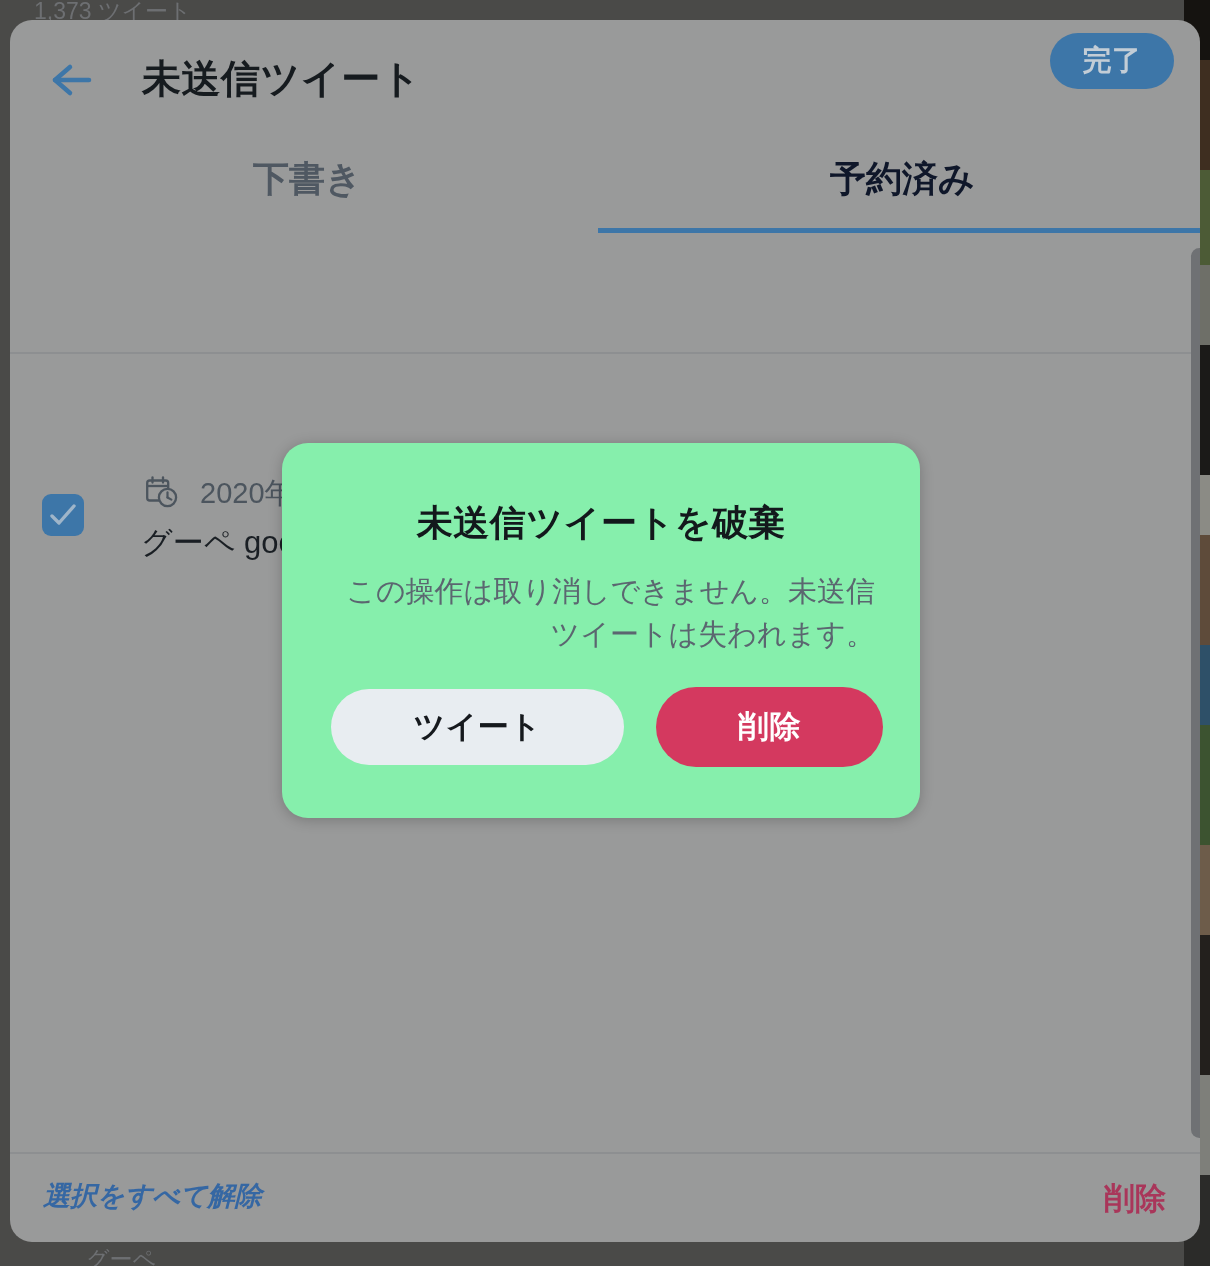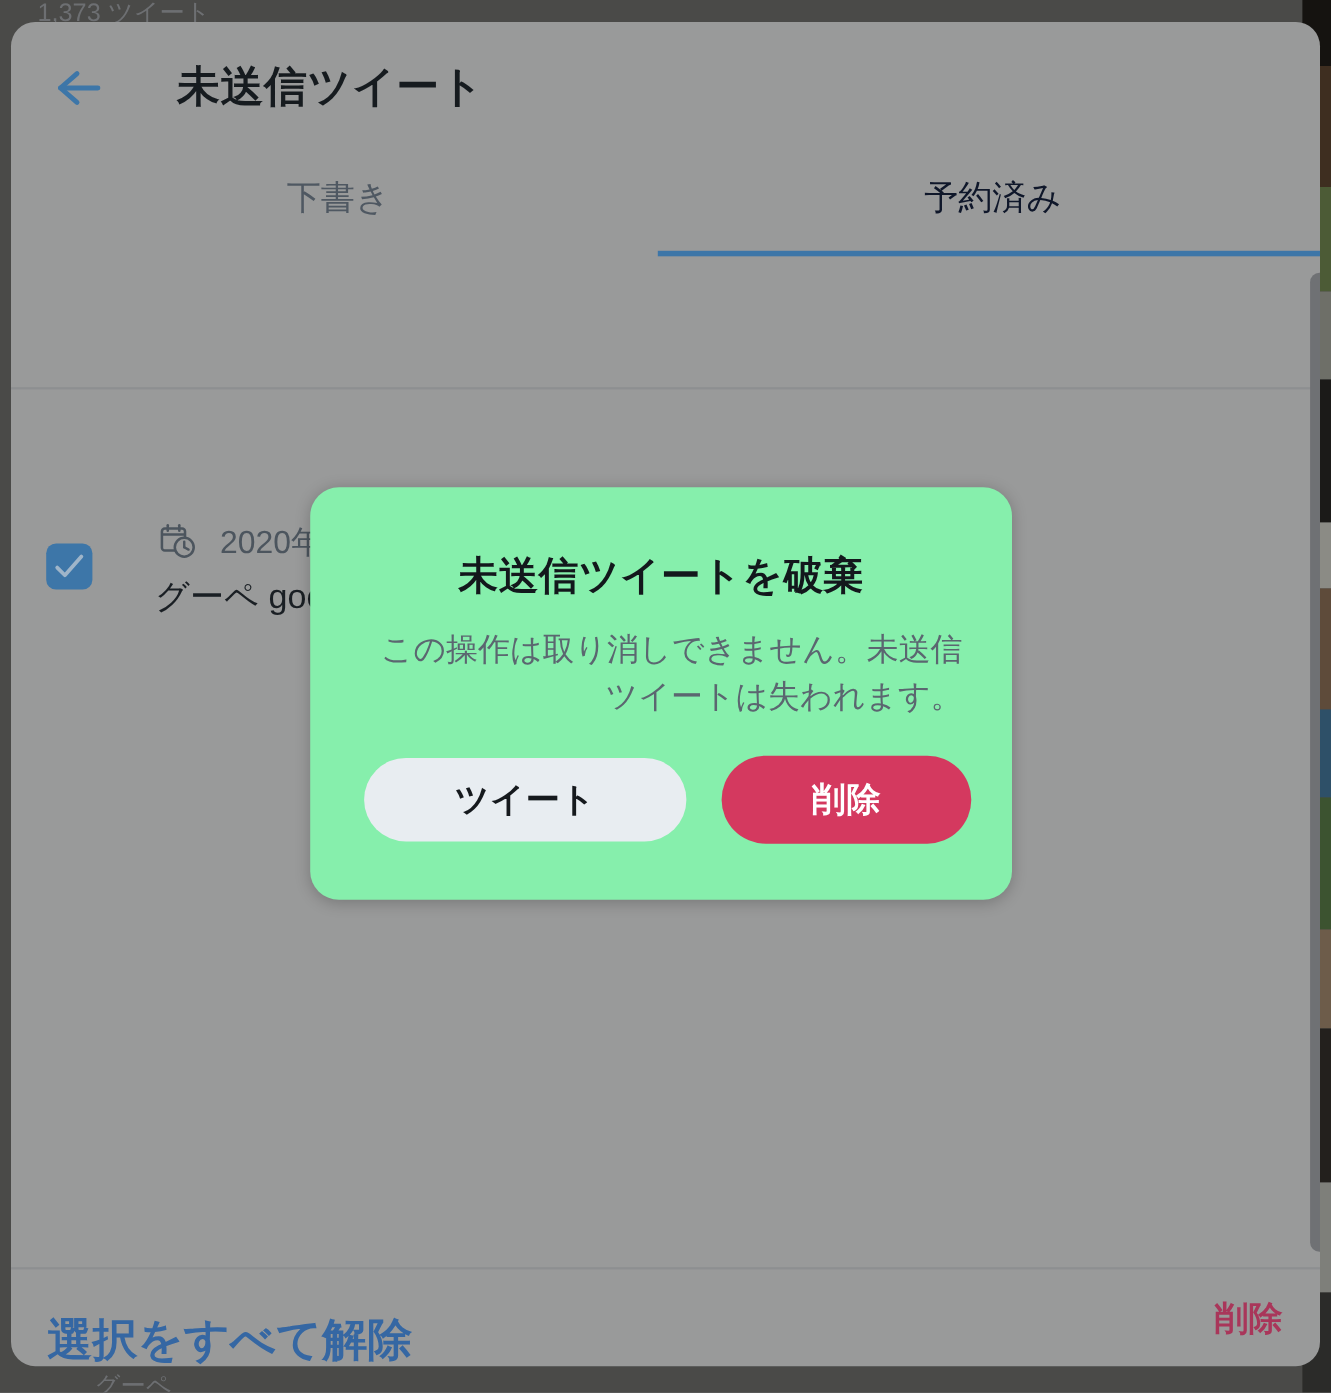--- a/index.html
+++ b/index.html
@@ -45,38 +45,38 @@
     overflow:hidden;
   }
 
   
   .header { position:relative; height:120px; }
   .back-arrow {
     position:absolute; left:38px; top:38px;
     width:48px; height:44px; cursor:pointer;
   }
   .page-title {
-    position:absolute; left:151px; top:32px;
+    position:absolute; left:132px; top:32px;
     font-size:39px; font-weight:bold; color:#161b1f;
     letter-spacing:.5px;
   }
   .done-btn {
     position:absolute; left:1040px; top:13px;
     width:124px; height:56px; border-radius:28px;
     background:#3d76a8;
     display:flex; align-items:center; justify-content:center;
     color:#c3cdd6; font-size:29px; font-weight:bold;
     cursor:pointer; letter-spacing:.5px;
   }
 
   
   .tabs { position:relative; height:93px; display:flex; }
   .tab {
     flex:1 1 0; display:flex; align-items:center; justify-content:center;
-    font-size:31px; font-weight:normal; cursor:pointer; padding-bottom:14px;
+    font-size:36px; font-weight:bold; cursor:pointer; padding-bottom:14px;
   }
   .tab.inactive { color:#4f5862; }
   .tab.active   { color:#0f172a; }
   .tab-indicator {
     position:absolute; left:588px; bottom:0;
     width:602px; height:5px; background:#3d76a8;
   }
 
   
   .list { position:relative; }
@@ -112,22 +112,22 @@
     width:17px; height:890px; border-radius:9px;
     background:#6f7174; cursor:pointer;
   }
 
   
   .bottom-bar {
     position:absolute; left:0; bottom:0; width:1190px; height:90px;
     border-top:2px solid #8d8f91;
   }
   .deselect-all {
-    position:absolute; left:33px; top:37px;
-    font-size:41px; font-weight:bold; color:#3567a3; cursor:pointer;
+    position:absolute; left:33px; top:24px;
+    font-size:27px; font-weight:bold; color:#3567a3; cursor:pointer;font-style:italic;
   }
   .delete-link {
     position:absolute; right:34px; top:24px;
     font-size:31px; font-weight:bold; color:#a9365a; cursor:pointer;
   }
 
   
   #dialog {
     position:absolute;
     left:282px; top:443px; width:638px; height:375px;
@@ -187,20 +187,21 @@
 <div id="sheet">
 
   <div class="header">
     <span class="back-arrow">
       <svg width="48" height="44" viewBox="0 0 48 44">
         <path d="M22 9 L7 22 L22 35" fill="none" stroke="#3d76a8" stroke-width="4.5" stroke-linecap="round" stroke-linejoin="round"></path>
         <line x1="7" y1="22" x2="41" y2="22" stroke="#3d76a8" stroke-width="4.5" stroke-linecap="round"></line>
       </svg>
     </span>
     <div class="page-title">未送信ツイート</div>
+    <div class="done-btn">完了</div>
   </div>
 
   <div class="tabs">
     <div class="tab inactive">下書き</div>
     <div class="tab active">予約済み</div>
     <div class="tab-indicator"></div>
   </div>
 
   <div class="list">
     <div class="row"></div>

